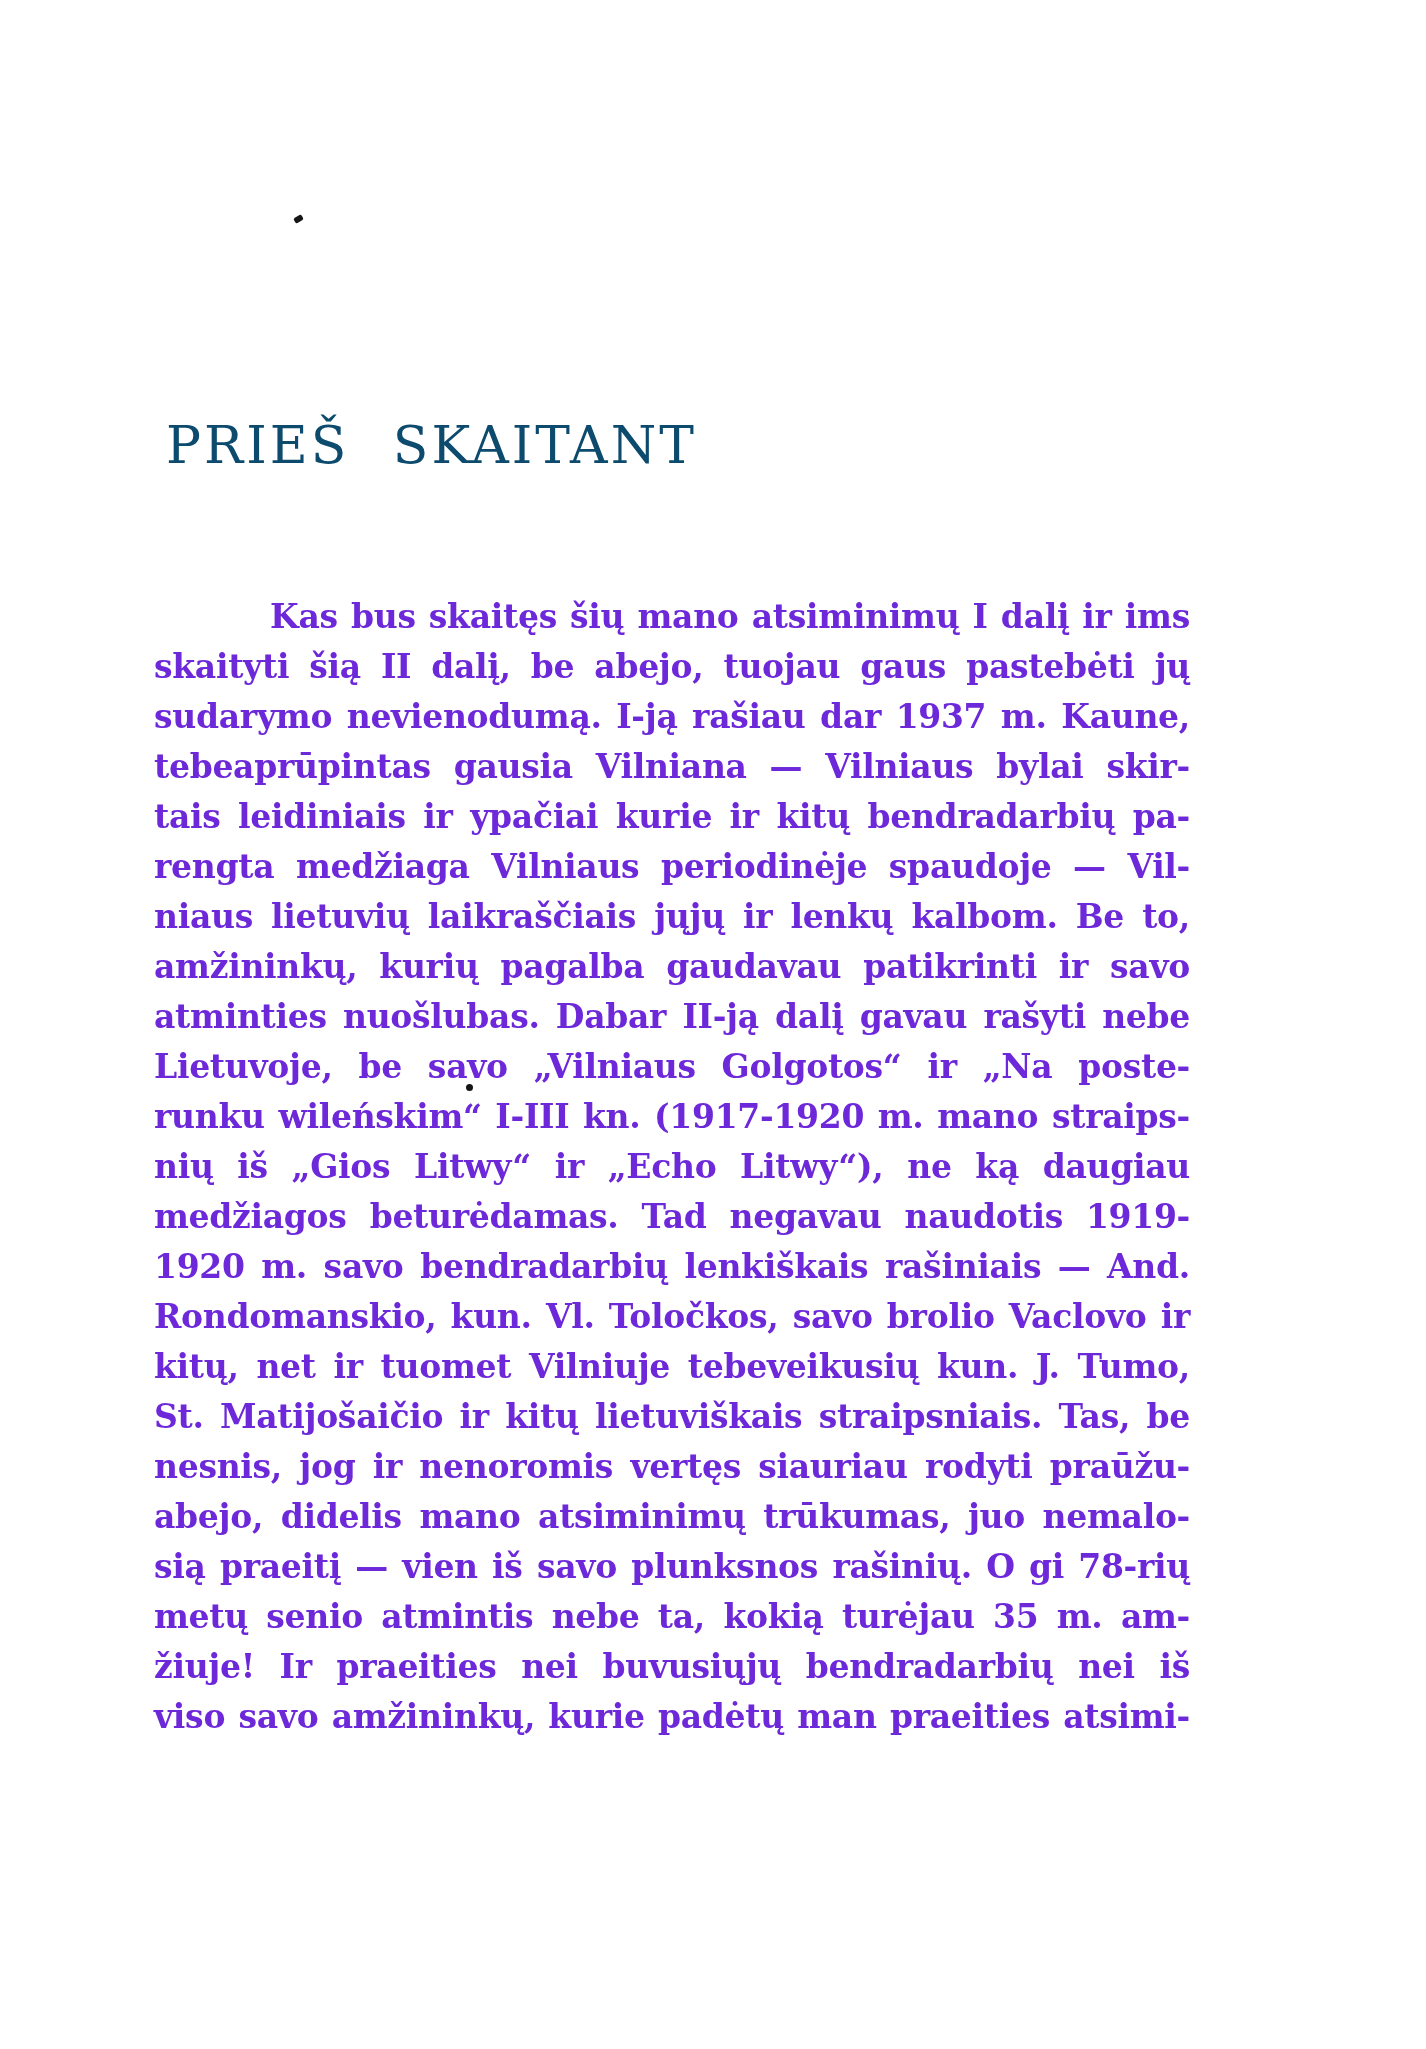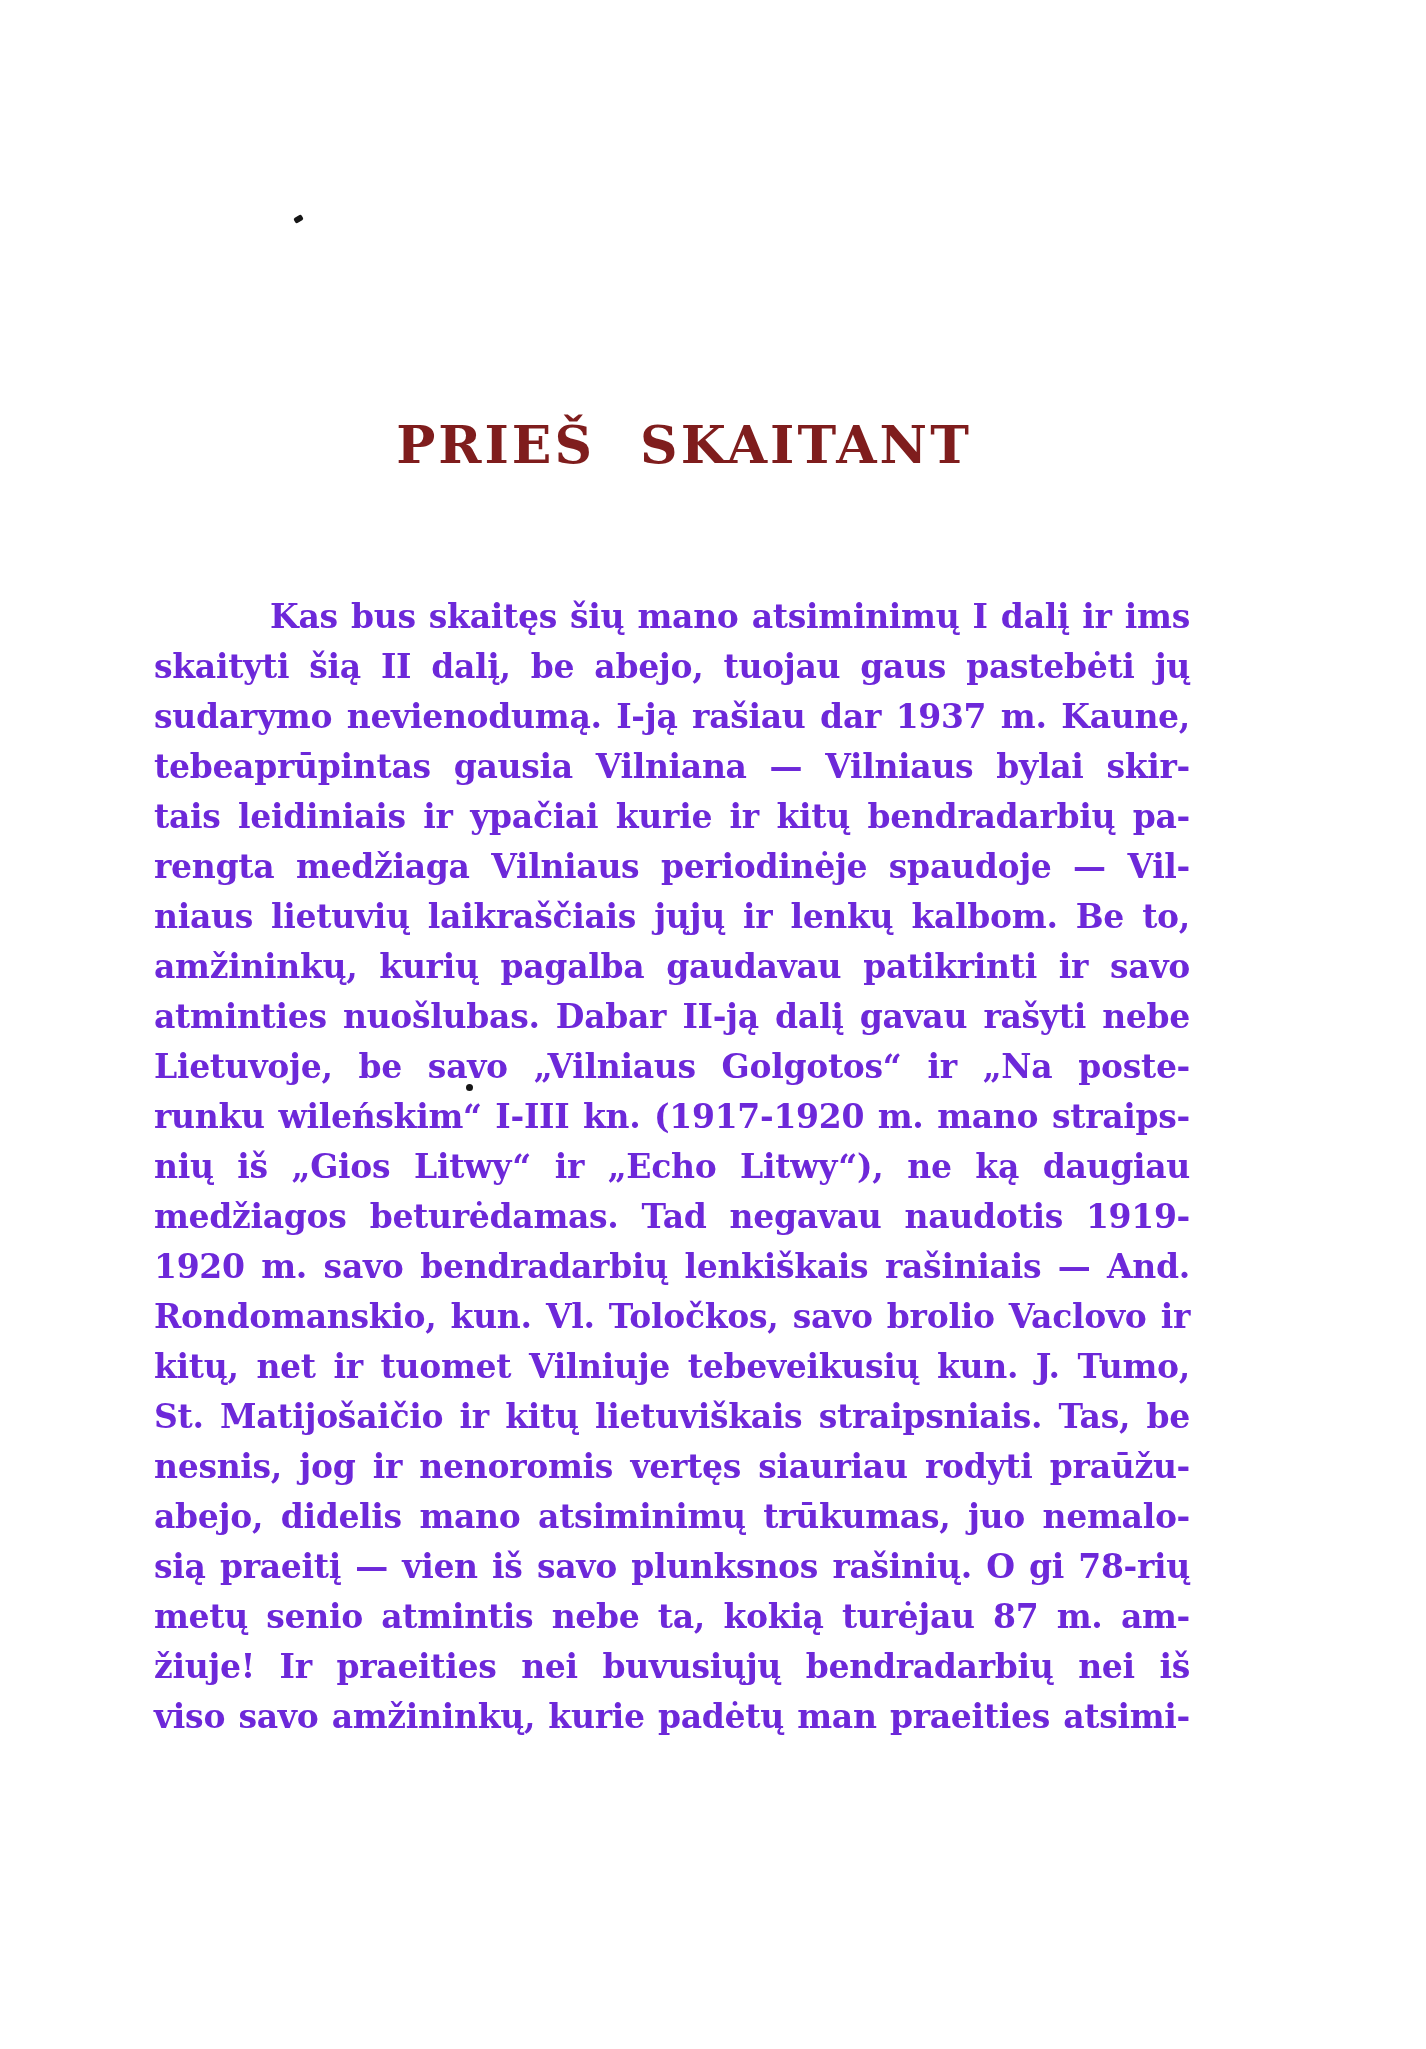--- a/index.html
+++ b/index.html
@@ -14,29 +14,28 @@
     background: #ffffff;
     overflow: hidden;
     font-family: "DejaVu Serif", "Liberation Serif", serif;
   }
   .title {
     position: absolute;
     left: 154px;
     top: 414px;
     width: 1036px;
     margin: 0;
-    text-align: center;
     transform: translateX(12px);
     font-family: "DejaVu Serif", "Liberation Serif", serif;
-    font-weight: bold;
+    font-weight: normal;
     font-size: 52px;
     line-height: 62px;
     letter-spacing: 3px;
     word-spacing: 24px;
-    color: #7f1d1d;
+    color: #0c4a6e;
   }
   .paragraph {
     position: absolute;
     left: 154px;
     top: 592px;
     width: 1036px;
     color: #6d28d9;
     font-family: "DejaVu Serif", "Liberation Serif", serif;
     font-weight: bold;
     font-size: 33px;
@@ -96,18 +95,18 @@
     <div class="line">runku wileńskim“ I-III kn. (1917-1920 m. mano straips-</div>
     <div class="line">nių iš „Gios Litwy“ ir „Echo Litwy“), ne ką daugiau</div>
     <div class="line">medžiagos beturėdamas. Tad negavau naudotis 1919-</div>
     <div class="line">1920 m. savo bendradarbių lenkiškais rašiniais — And.</div>
     <div class="line">Rondomanskio, kun. Vl. Toločkos, savo brolio Vaclovo ir</div>
     <div class="line">kitų, net ir tuomet Vilniuje tebeveikusių kun. J. Tumo,</div>
     <div class="line">St. Matijošaičio ir kitų lietuviškais straipsniais. Tas, be</div>
     <div class="line">nesnis, jog ir nenoromis vertęs siauriau rodyti praūžu-</div>
     <div class="line">abejo, didelis mano atsiminimų trūkumas, juo nemalo-</div>
     <div class="line">sią praeitį — vien iš savo plunksnos rašinių. O gi 78-rių</div>
-    <div class="line">metų senio atmintis nebe ta, kokią turėjau 87 m. am-</div>
+    <div class="line">metų senio atmintis nebe ta, kokią turėjau 35 m. am-</div>
     <div class="line">žiuje! Ir praeities nei buvusiųjų bendradarbių nei iš</div>
     <div class="line">viso savo amžininkų, kurie padėtų man praeities atsimi-</div>
   </div>
 
 </div>
 
 </body></html>

